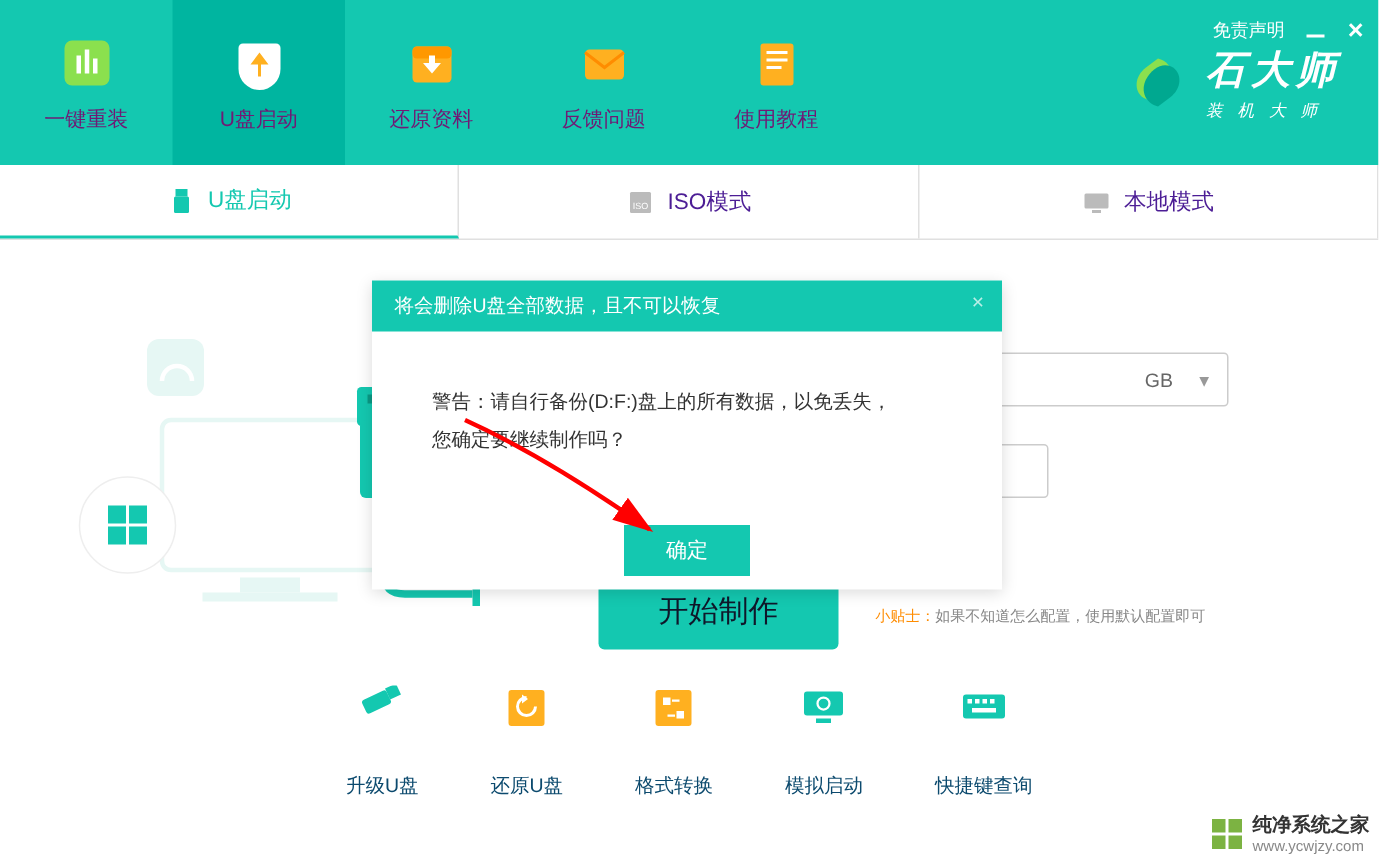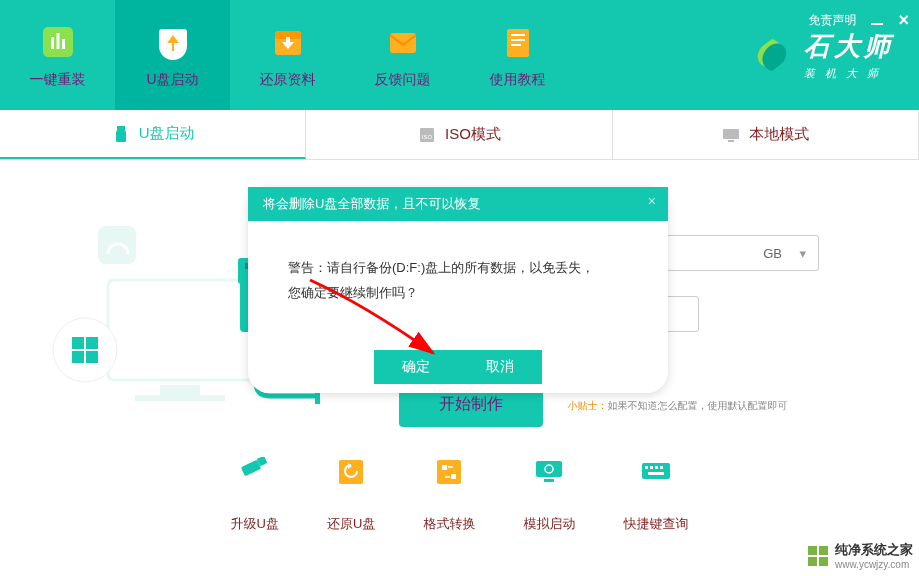--- a/index.html
+++ b/index.html
@@ -14,43 +14,43 @@
     .nav-item.active { background: #00b5a0; }
     .nav-icon { width: 42px; height: 42px; display: flex; align-items: center; justify-content: center; }
     
     .brand { margin-left: auto; margin-right: 25px; display: flex; align-items: center; gap: 12px; }
     .brand-logo { width: 40px; height: 40px; }
     .brand-text { color: #fff; font-style: italic; }
     .brand-title { font-size: 26px; font-weight: bold; letter-spacing: 4px; }
     .brand-sub { font-size: 11px; letter-spacing: 10px; margin-top: 2px; }
     
     .tabs { display: flex; border-bottom: 1px solid #e0e0e0; height: 50px; }
-    .tab { flex: 1; display: flex; align-items: center; justify-content: center; gap: 8px; font-size: 15px; color: #7f1d1d; cursor: pointer; border-right: 1px solid #e0e0e0; }
+    .tab { flex: 1; display: flex; align-items: center; justify-content: center; gap: 8px; font-size: 15px; color: #4c1d95; cursor: pointer; border-right: 1px solid #e0e0e0; }
     .tab.active { color: #14c8b0; border-bottom: 2px solid #14c8b0; }
     .tab.active .tab-icon rect, .tab.active .tab-icon path { fill: #14c8b0; }
     .tab-icon { width: 20px; height: 20px; }
     
     .main-area { position: relative; height: 395px; }
     
     .usb-graphic { position: absolute; left: 40px; top: 40px; width: 280px; height: 320px; }
     
     .controls { position: absolute; right: 100px; top: 75px; width: 420px; }
     .select-box { border: 1px solid #ccc; border-radius: 3px; height: 36px; margin-bottom: 25px; display: flex; align-items: center; padding: 0 12px; position: relative; color: #666; font-size: 13px; }
     .select-box .chev { position: absolute; right: 12px; color: #999; }
     
-    .start-btn { background: #14c8b0; color: #701a75; padding: 12px 40px; border-radius: 4px; font-size: 16px; border: none; cursor: pointer; }
+    .start-btn { background: #14c8b0; color: #0f172a; padding: 12px 40px; border-radius: 4px; font-size: 20px; border: none; cursor: pointer; }
     .tip { display: inline-block; margin-left: 20px; font-size: 10px; }
     .tip-label { color: #ff8c00; }
     .tip-text { color: #888; }
     
     .bottom-row { position: absolute; bottom: 22px; left: 0; right: 0; display: flex; justify-content: center; gap: 48px; }
-    .bottom-item { display: flex; flex-direction: column; align-items: center; gap: 28px; font-size: 13px; color: #7f1d1d; cursor: pointer; }
+    .bottom-item { display: flex; flex-direction: column; align-items: center; gap: 28px; font-size: 13px; color: #0c4a6e; cursor: pointer; }
     .bottom-icon { width: 40px; height: 30px; display: flex; align-items: center; justify-content: center; }
     
-    .modal { position: absolute; left: 248px; top: 187px; width: 420px; height: 206px; background: #fff; box-shadow: 0 2px 10px rgba(0,0,0,0.15); z-index: 100; border-radius: 21px; }
+    .modal { position: absolute; left: 248px; top: 187px; width: 420px; height: 206px; background: #fff; box-shadow: 0 2px 10px rgba(0,0,0,0.15); z-index: 100; }
     .modal-header { background: #14c8b0; color: #fff; padding: 8px 15px; font-size: 13px; position: relative; }
     .modal-close { position: absolute; right: 12px; top: 6px; cursor: pointer; font-size: 14px; color: rgba(255,255,255,0.7); }
     .modal-body { padding: 35px 40px; font-size: 13px; color: #333; line-height: 1.9; }
     .modal-footer { display: flex; justify-content: center; padding: 10px 0 20px; }
     .modal-btn { background: #14c8b0; color: #fff; border: none; padding: 8px 28px; font-size: 14px; cursor: pointer; }
     
     .arrow { position: absolute; left: 305px; top: 275px; z-index: 150; pointer-events: none; }
     
     .watermark { position: absolute; right: 6px; bottom: 6px; display: flex; align-items: center; gap: 6px; font-size: 13px; z-index: 200; justify-content: center; }
     .watermark-title { font-weight: bold; color: #333; }
@@ -250,21 +250,20 @@
   <div class="modal-header">
     <span>将会删除U盘全部数据，且不可以恢复</span>
     <span class="modal-close">×</span>
   </div>
   <div class="modal-body">
     <div>警告：请自行备份(D:F:)盘上的所有数据，以免丢失，</div>
     <div>您确定要继续制作吗？</div>
   </div>
   <div class="modal-footer">
     <button class="modal-btn">确定</button>
-    <button class="modal-btn">取消</button>
   </div>
 </div>
 
 <svg class="arrow" width="150" height="100">
   <defs>
       <marker id="ah" markerWidth="10" markerHeight="10" refX="8" refY="3" orient="auto">
         <path d="M0,0 L0,6 L9,3 z" fill="#ff0000"></path>
       </marker>
     </defs>
   <path d="M5 5 Q 60 30 128 78" stroke="#ff0000" stroke-width="3" fill="none" marker-end="url(#ah)"></path>

